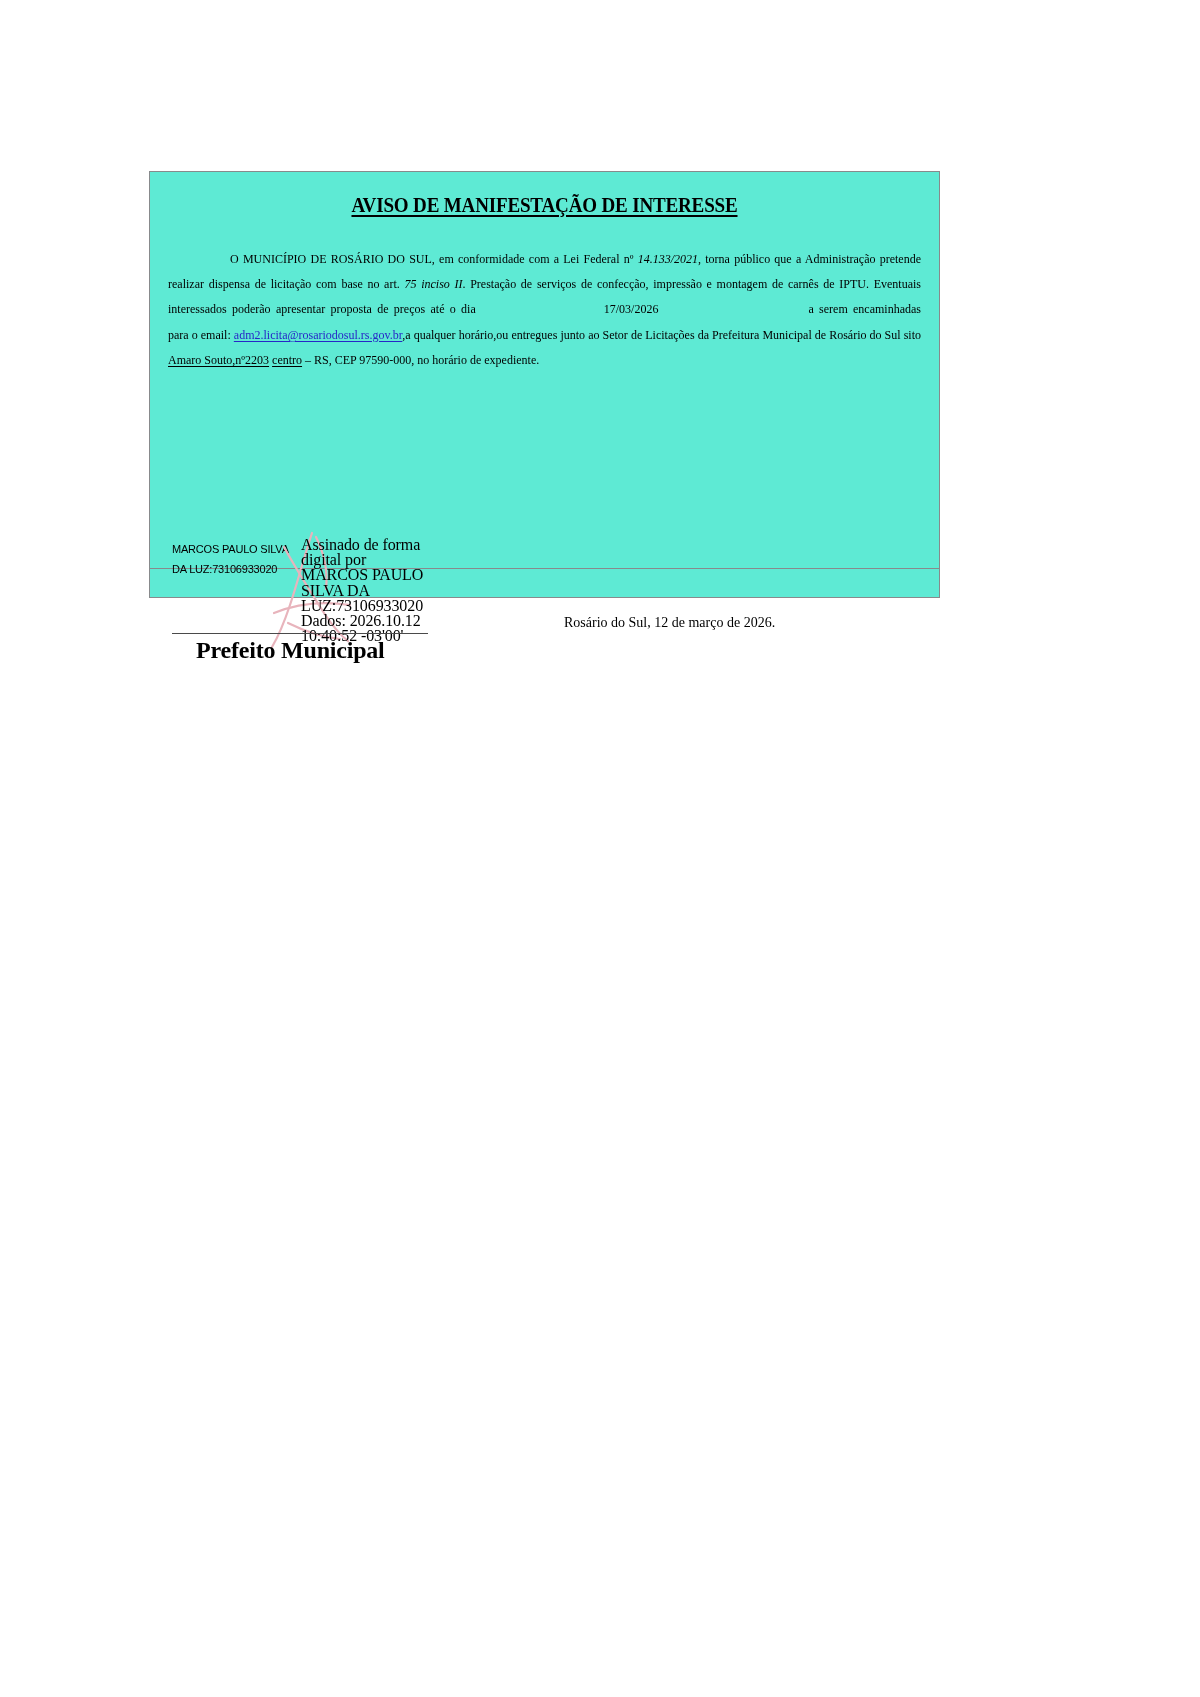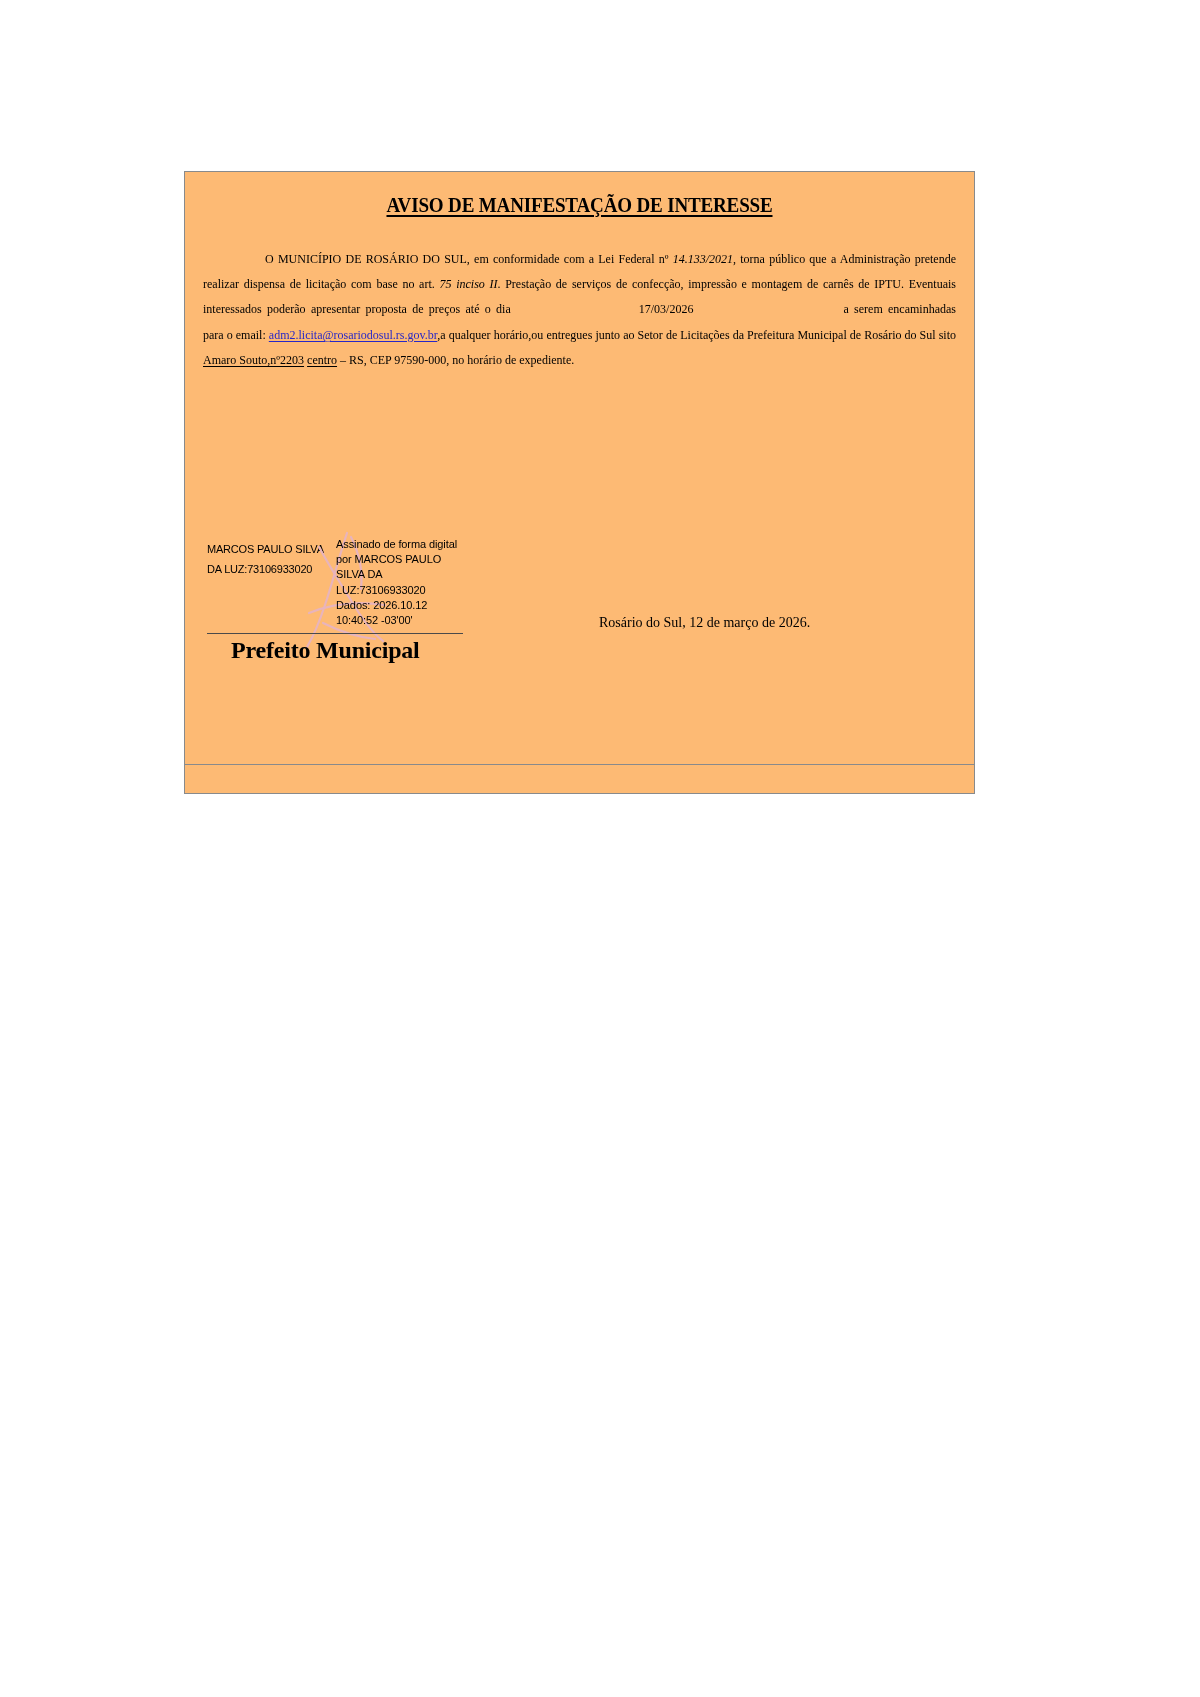--- a/index.html
+++ b/index.html
@@ -15,25 +15,24 @@
     color: #000000;
     overflow: hidden;
   }
 
   
   .doc-frame {
     position: absolute;
     left: 149px;
     top: 171px;
     width: 791px;
-    height: 623px;
+    height: 427px;
     border: 1.5px solid #888a8c;
     box-sizing: border-box;
-    background: #fdba74;
-    margin-left: 35px;
+    background: #5eead4;
   }
   .doc-inner {
     position: absolute;
     left: 0;
     top: 0;
     right: 0;
     bottom: 28px;
     border-bottom: 1.5px solid #888a8c;
     box-sizing: border-box;
     padding: 22px 14px 0 14px;
@@ -102,22 +101,22 @@
     font-size: 11px;
     line-height: 20px;
     color: #000;
     letter-spacing: -0.2px;
   }
   .sig-detail {
     position: absolute;
     left: 137px;
     top: 0px;
     width: 130px;
-    font-family: Liberation Sans, sans-serif;
-    font-size: 11px;
+    font-family: Liberation Serif, serif;
+    font-size: 16px;
     line-height: 15.2px;
     color: #000;
     letter-spacing: -0.1px;
   }
   .scribble {
     position: absolute;
     left: 90px;
     top: -10px;
     width: 130px;
     height: 125px;

